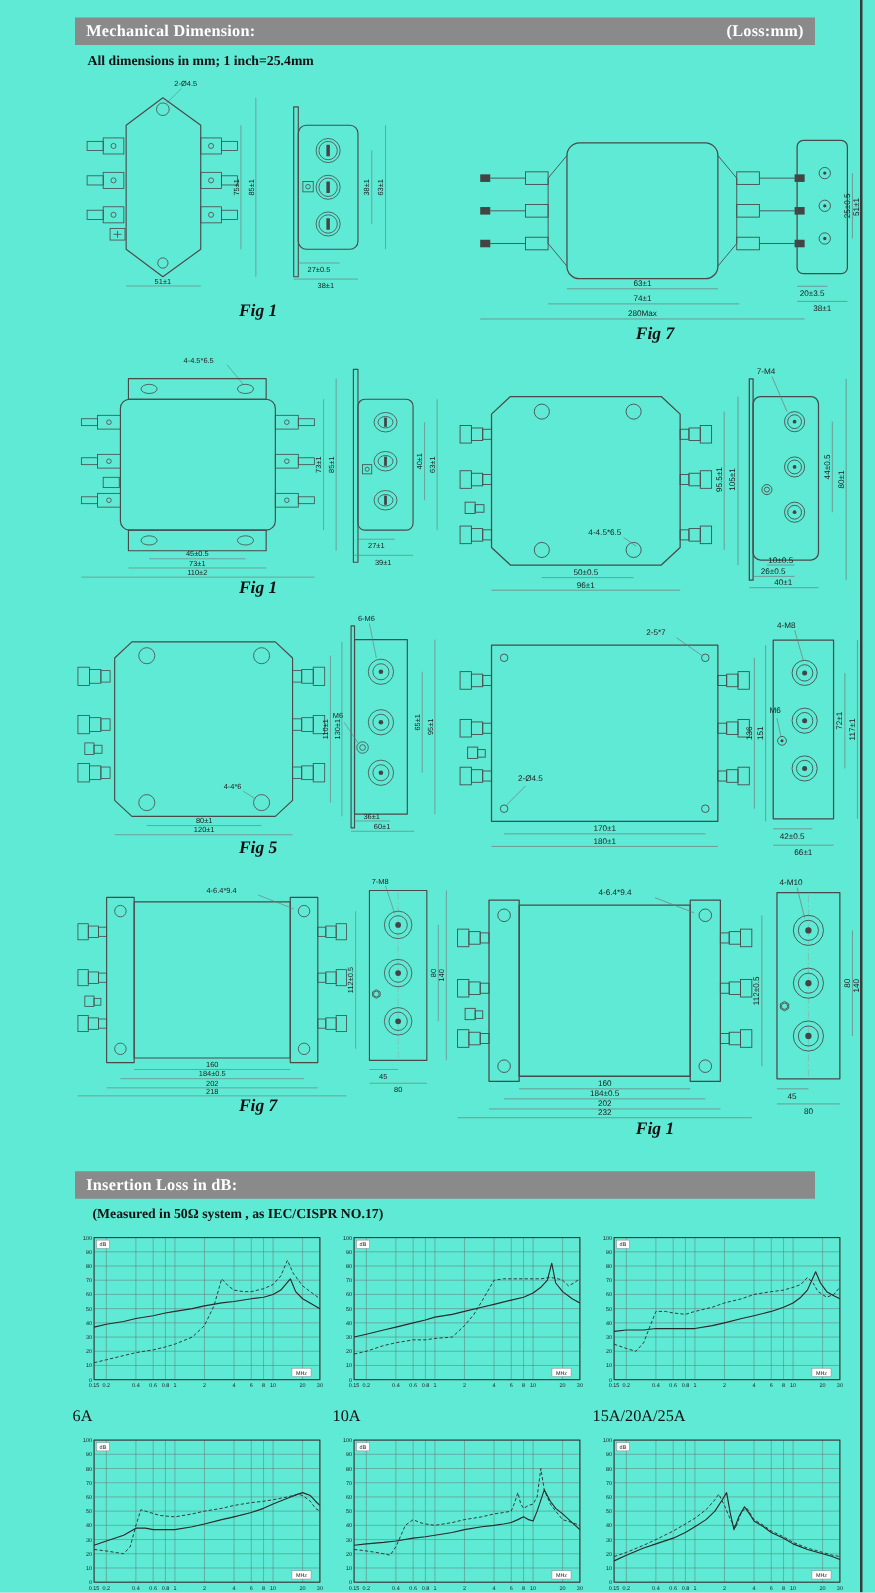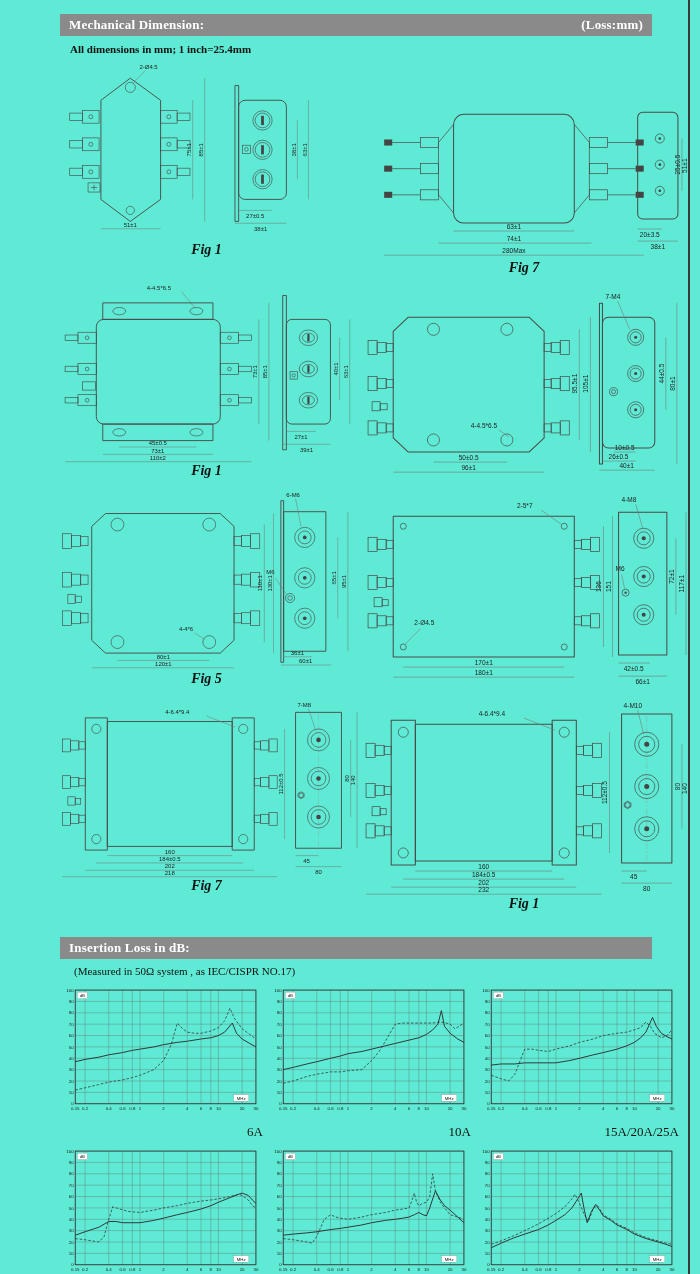--- a/index.html
+++ b/index.html
@@ -3,27 +3,27 @@
 <meta charset="utf-8">
 <style>
   html,body{margin:0;padding:0;background:#e8e8e8;}
   .page{width:700px;height:1274px;position:relative;background:#5eead4;overflow:hidden;
         font-family:"Liberation Serif",serif;color:#111;}
   .edge{position:absolute;top:0;right:10px;width:2px;height:100%;background:#3a3a3a;}
   .bar{display:flex;justify-content:space-between;align-items:center;background:#8a8a8a;color:#fff;
        font-weight:bold;font-size:13px;padding:3px 9px;width:574px;margin-left:60px;}
   .bar .bt{letter-spacing:.2px;}
   .note1{font-weight:bold;font-size:11px;margin:7px 0 0 70px;}
-  .note2{font-size:11px;margin:6px 0 0 74px;}
+  .note2{font-size:11px;margin:6px 0 0 74px;font-weight:bold;}
   .figs{margin:2px 0 0 55px;display:grid;grid-template-columns:303px 332px;}
   .fig-cell{padding:1px 0 0 0;}
   svg.fig{display:block;width:100%;}
   .fig-cap{text-align:center;font-weight:bold;font-size:14px;margin:-4px 0 2px 0;font-style:italic;}
   .charts{margin:8px 0 0 58px;display:grid;grid-template-columns:205px 205px 205px;column-gap:3px;}
-  .chart-cap{text-align:right;font-size:13px;margin:1px 0 6px 0;}
+  .chart-cap{text-align:left;font-size:13px;margin:1px 0 6px 0;}
   
   .o{fill:none;stroke:#4a4a4a;stroke-width:1;stroke-linejoin:round;}
   .o2{fill:none;stroke:#4a4a4a;stroke-width:.7;}
   .fl{fill:#444;stroke:none;}
   .d{stroke:#777;stroke-width:.55;fill:none;}
   .t{font-family:"Liberation Sans",sans-serif;font-size:6.5px;fill:#222;}
   .cl{stroke:#9a9a9a;stroke-width:.4;stroke-dasharray:6 2 1.5 2;fill:none;}
 </style>
 </head>
 <body>

